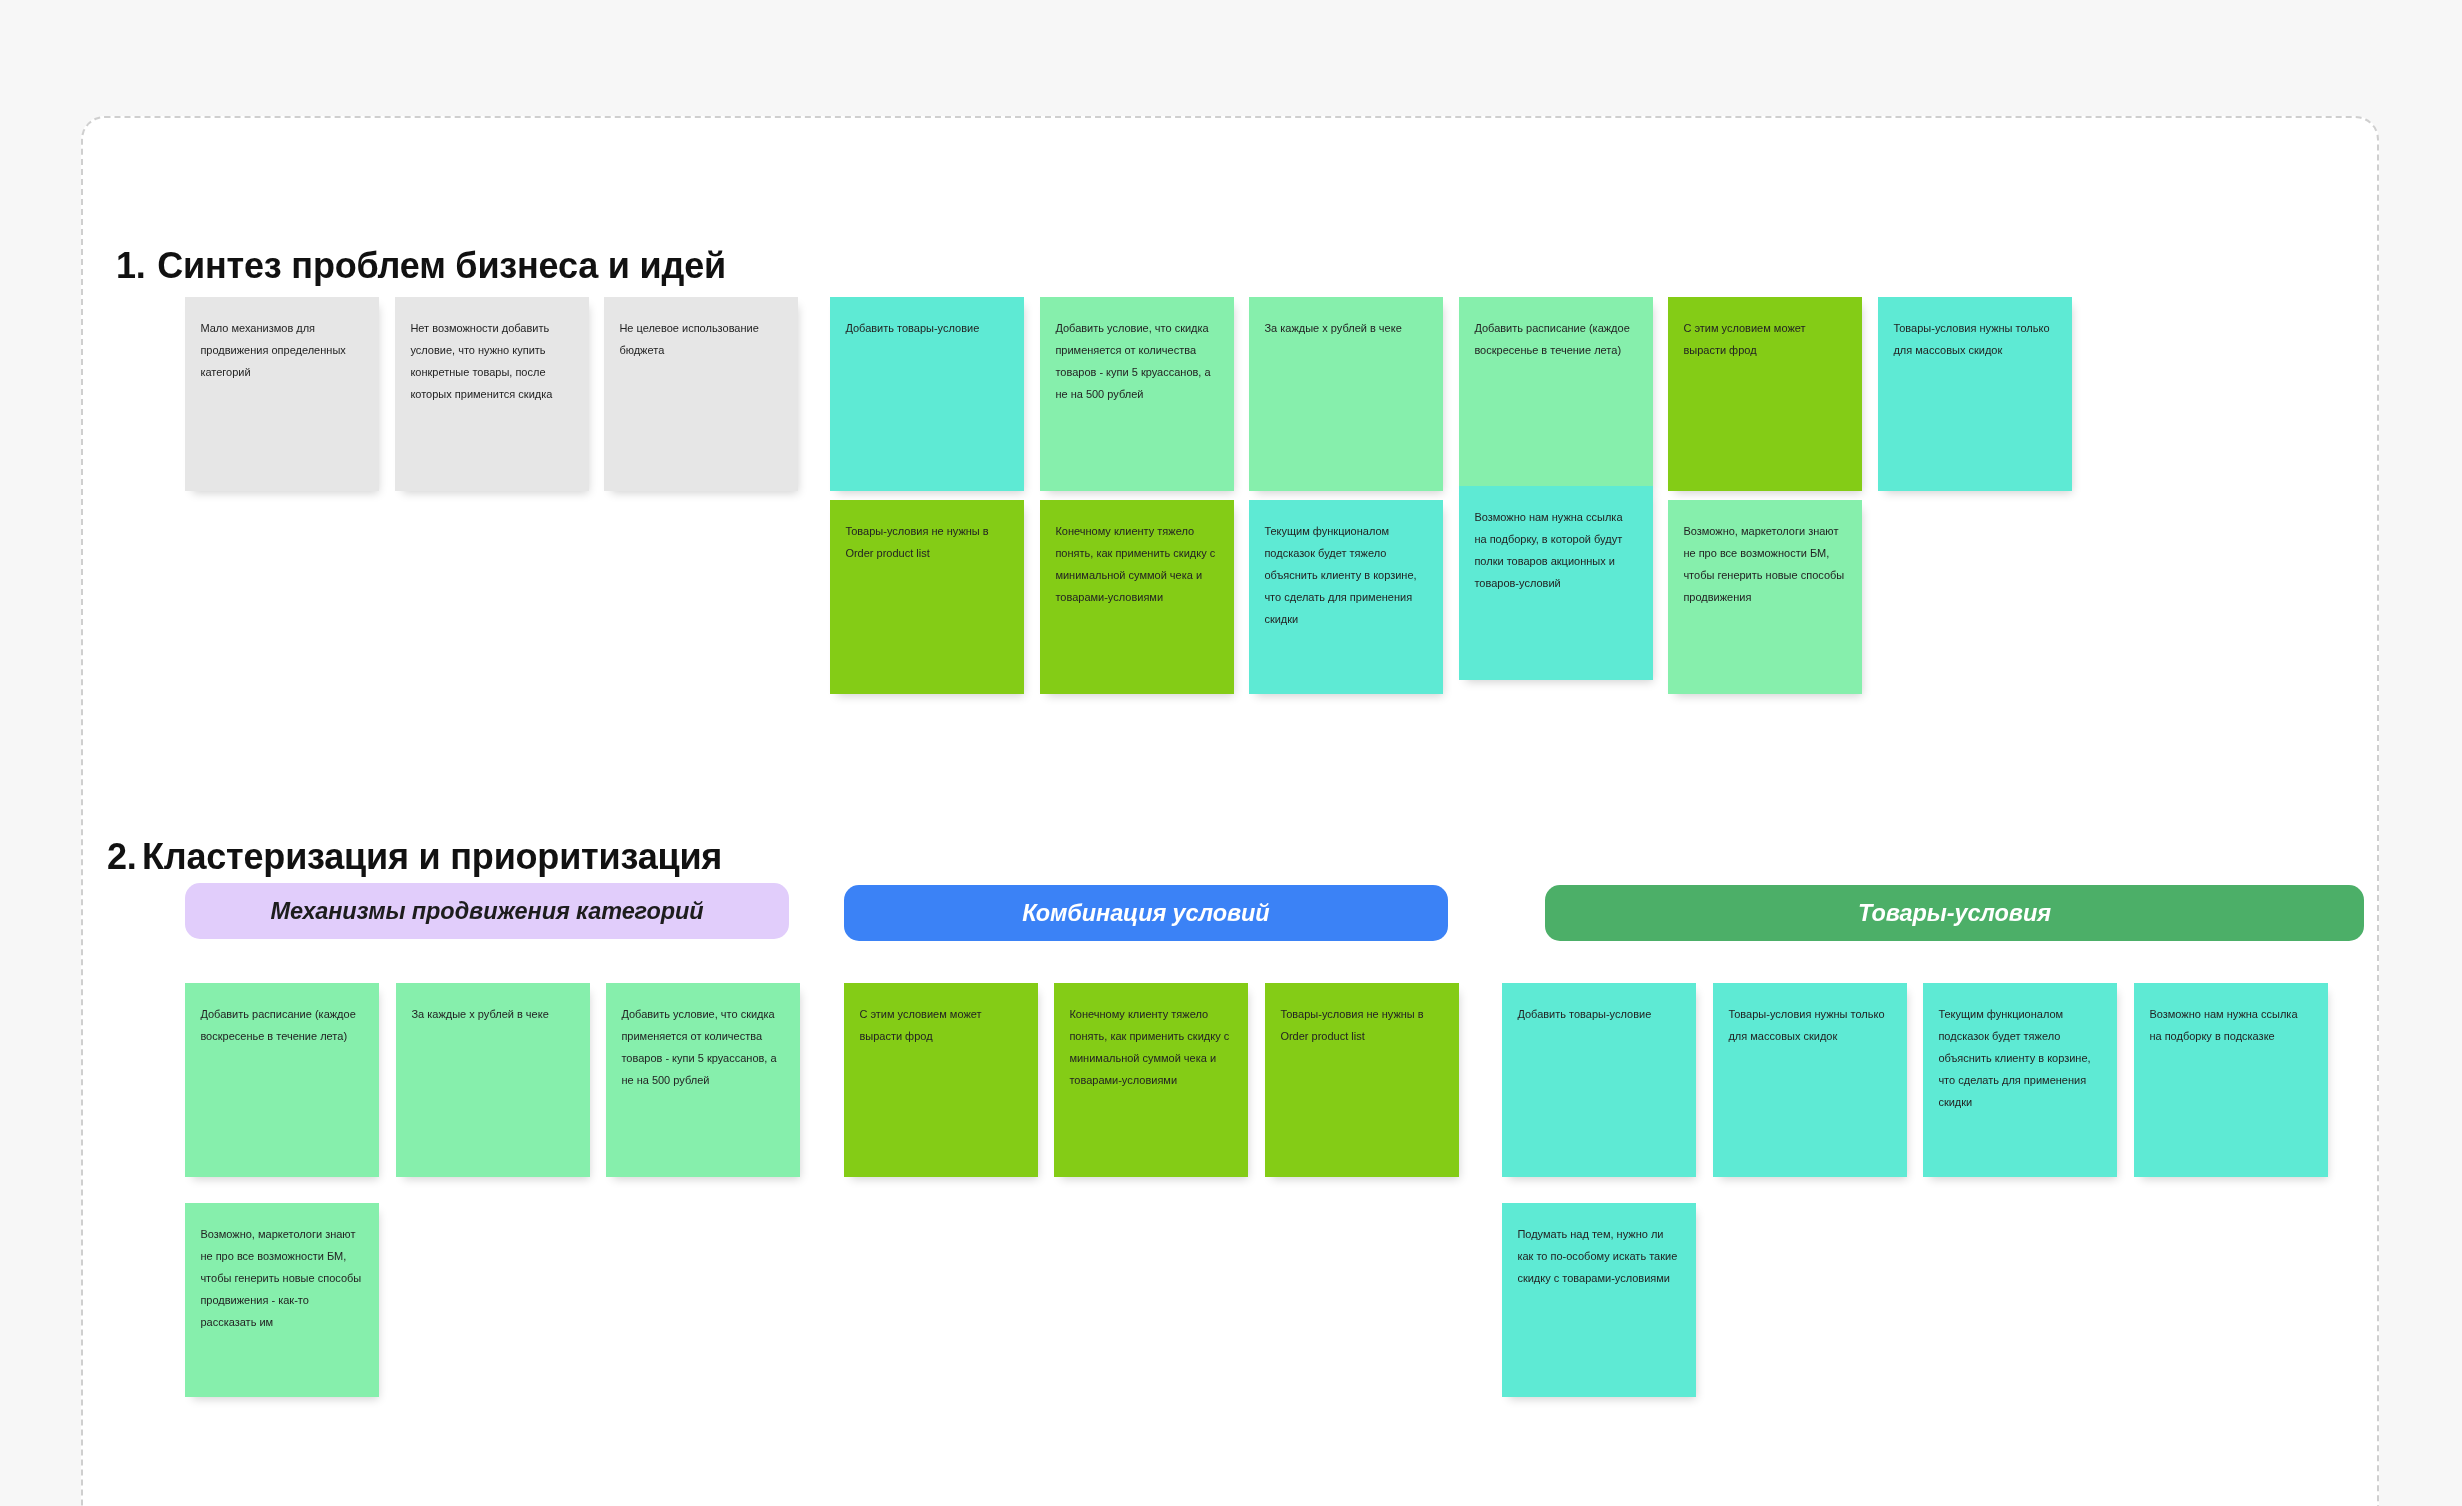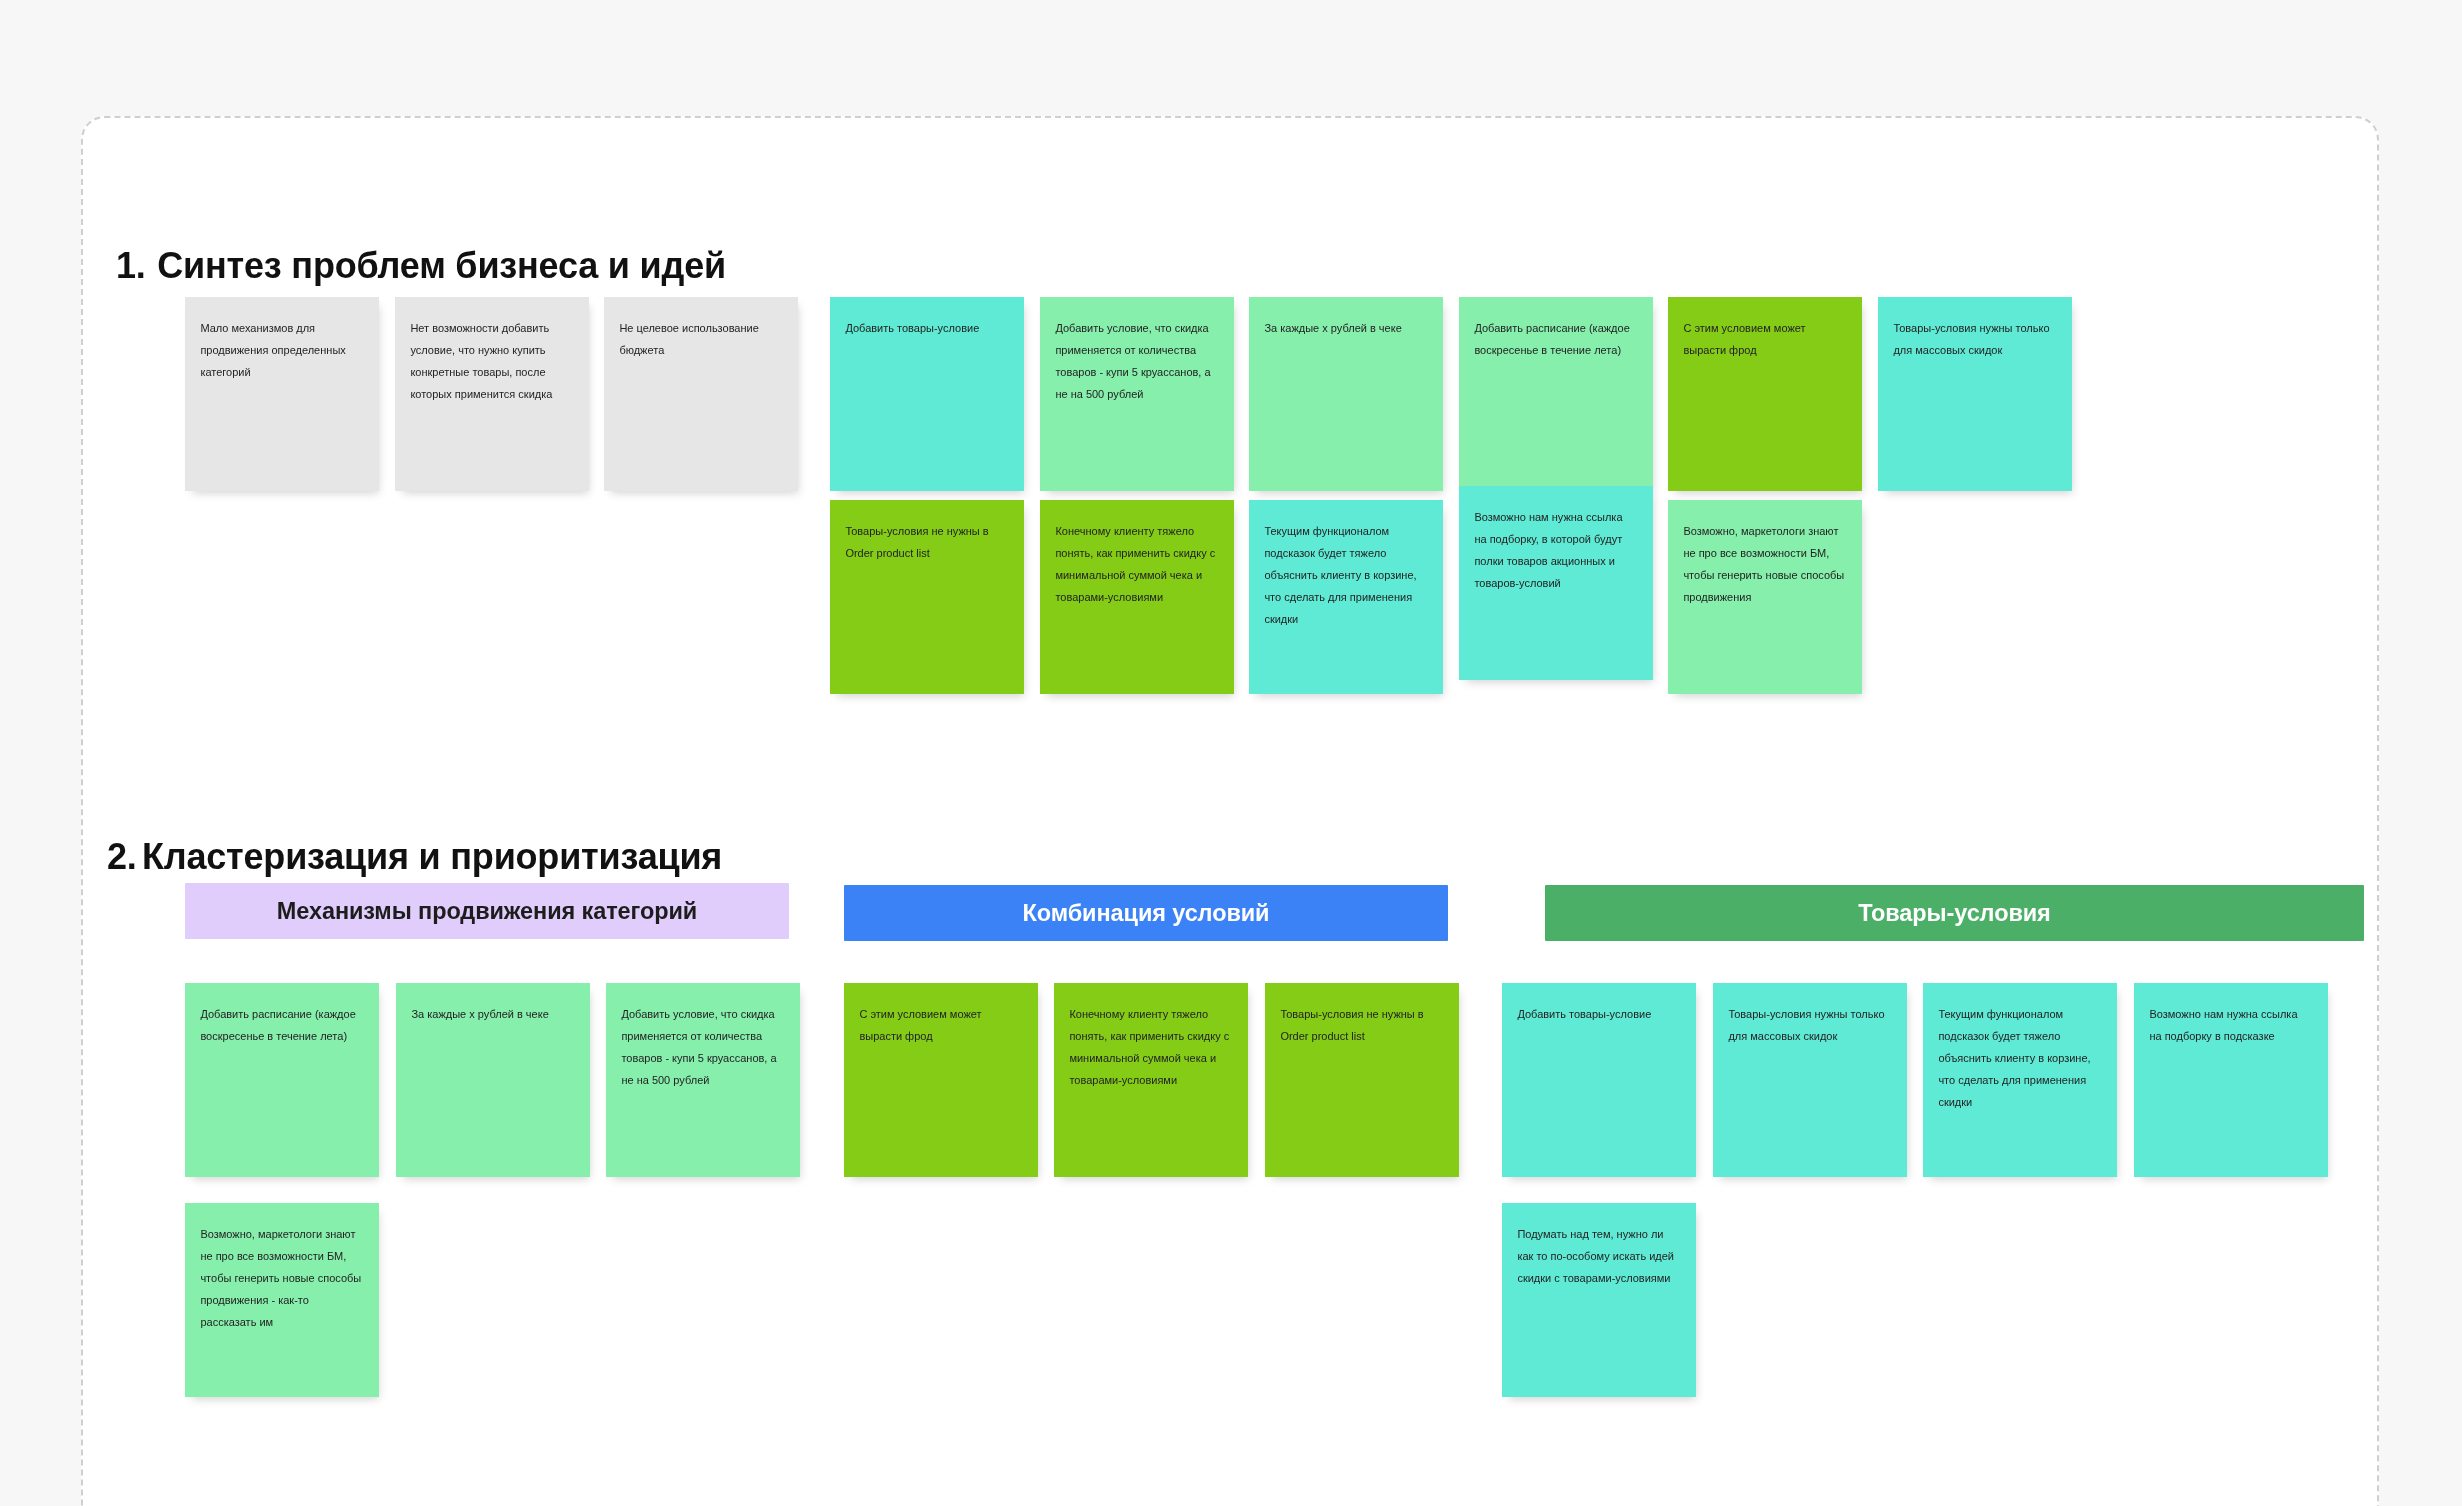--- a/index.html
+++ b/index.html
@@ -46,28 +46,29 @@
   }
   .card .txt{display:block;}
   .c-gray{background:#e6e6e6;}
   .c-green{background:#5eead4;}
   .c-blue{background:#84cc16;}
   .c-purple{background:#86efac;}
 
   .cluster-head{
     position:absolute;
     height:56px;
-    border-radius:1px;
+    border-radius:15px;
     display:flex;
     align-items:center;
     justify-content:center;
     font-size:23.5px;
     font-weight:700;
     letter-spacing:-0.1px;
     box-sizing:border-box;
+    font-style:italic;
   }
   .ch-purple{background:#e1cdfb;color:#1d1d1d;}
   .ch-blue{background:#3b82f6;color:#ffffff;}
   .ch-green{background:#4caf68;color:#ffffff;margin-left:43px;}
 </style>
 </head>
 <body>
 
 <div id="board"></div>
 
@@ -158,16 +159,16 @@
     <div class="card c-green" style="left: 1713px; top: 983px;">
       <span class="txt">Товары-условия нужны только для массовых скидок</span>
     </div>
     <div class="card c-green" style="left: 1923px; top: 983px;">
       <span class="txt">Текущим функционалом подсказок будет тяжело объяснить клиенту в корзине, что сделать для применения скидки</span>
     </div>
     <div class="card c-green" style="left: 2134px; top: 983px;">
       <span class="txt">Возможно нам нужна ссылка на подборку в подсказке</span>
     </div>
     <div class="card c-green" style="left: 1502px; top: 1203px;">
-      <span class="txt">Подумать над тем, нужно ли как то по-особому искать идей скидки с товарами-условиями</span>
+      <span class="txt">Подумать над тем, нужно ли как то по-особому искать такие скидку с товарами-условиями</span>
     </div>
   </div>
 
 
 </body></html>

